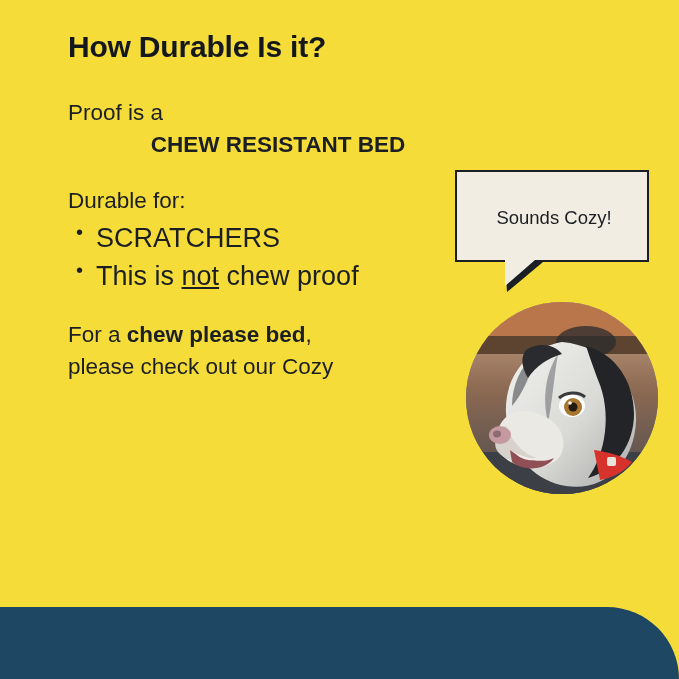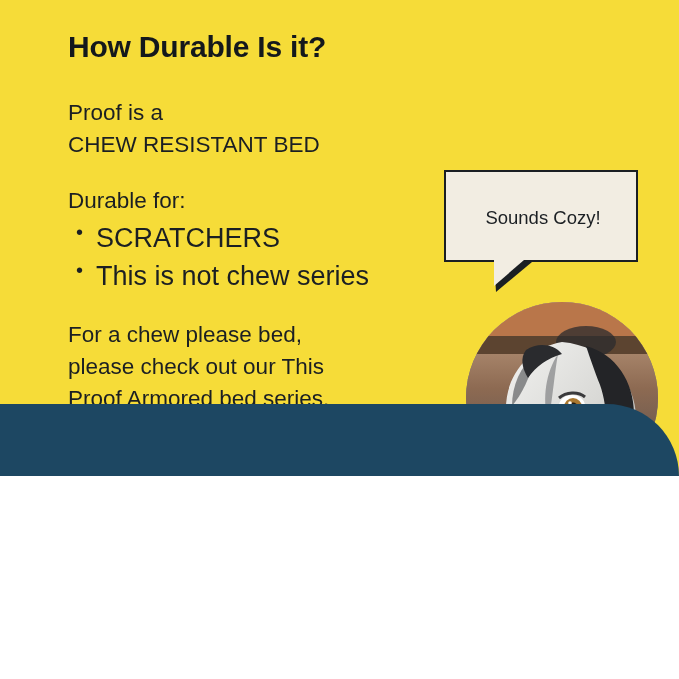--- a/index.html
+++ b/index.html
@@ -9,21 +9,21 @@
   body {
     width: 679px;
     height: 679px;
     background: #ffffff;
     font-family: "Liberation Sans", sans-serif;
     overflow: hidden;
   }
   .poster {
     position: relative;
     width: 679px;
-    height: 476px;
+    height: 679px;
     background: #F6DC38;
     overflow: hidden;
   }
   
   .bottom-band {
     position: absolute;
     left: 0;
     bottom: 0;
     width: 679px;
     height: 72px;
@@ -46,23 +46,25 @@
   }
   .body-text {
     font-size: 22.5px;
     color: #1b1f23;
     line-height: 1.42;
   }
   .para {
     margin-bottom: 24px;
   }
   .bold {
-    font-weight: normal;
+    font-weight: bold;
+    text-align: center;
   }
   .underline {
+    text-decoration: underline;
   }
   ul.bullets {
     list-style: none;
     margin: 0;
     padding: 0 0 0 28px;
   }
   ul.bullets li {
     position: relative;
     font-size: 27px;
     line-height: 1.42;
@@ -74,21 +76,21 @@
     left: -20px;
     top: -1px;
     font-size: 20px;
   }
   .intended-label {
     margin-bottom: 2px;
   }
   
   .bubble {
     position: absolute;
-    left: 444px;
+    left: 455px;
     top: 170px;
     width: 194px;
     height: 92px;
     background: #F2EDE2;
     border: 2px solid #1b1f23;
     box-sizing: border-box;
   }
   .bubble-text {
     position: absolute;
     left: 0;
@@ -143,28 +145,27 @@
 
     <div class="body-text para">
       <div>Proof is a</div>
       <div class="bold">CHEW RESISTANT BED</div>
     </div>
 
     <div class="body-text para">
       <div class="intended-label">Durable for:</div>
       <ul class="bullets">
         <li>SCRATCHERS</li>
-        <li><span>This is </span><span class="underline">not</span><span> chew series</span></li>
+        <li><span>This is </span><span class="underline">not</span><span> chew proof</span></li>
       </ul>
     </div>
 
     <div class="body-text">
       <div><span>For a </span><span class="bold">chew please bed</span><span>,</span></div>
-      <div>please check out our This</div>
-      <div>Proof Armored bed series.</div>
+      <div>please check out our Cozy</div>
     </div>
   </div>
 
   <div class="bubble">
     <div class="bubble-text">Sounds Cozy!</div>
     <div class="bubble-tail"></div>
     <div class="bubble-tail-inner"></div>
   </div>
 
   <div class="dog-circle">

